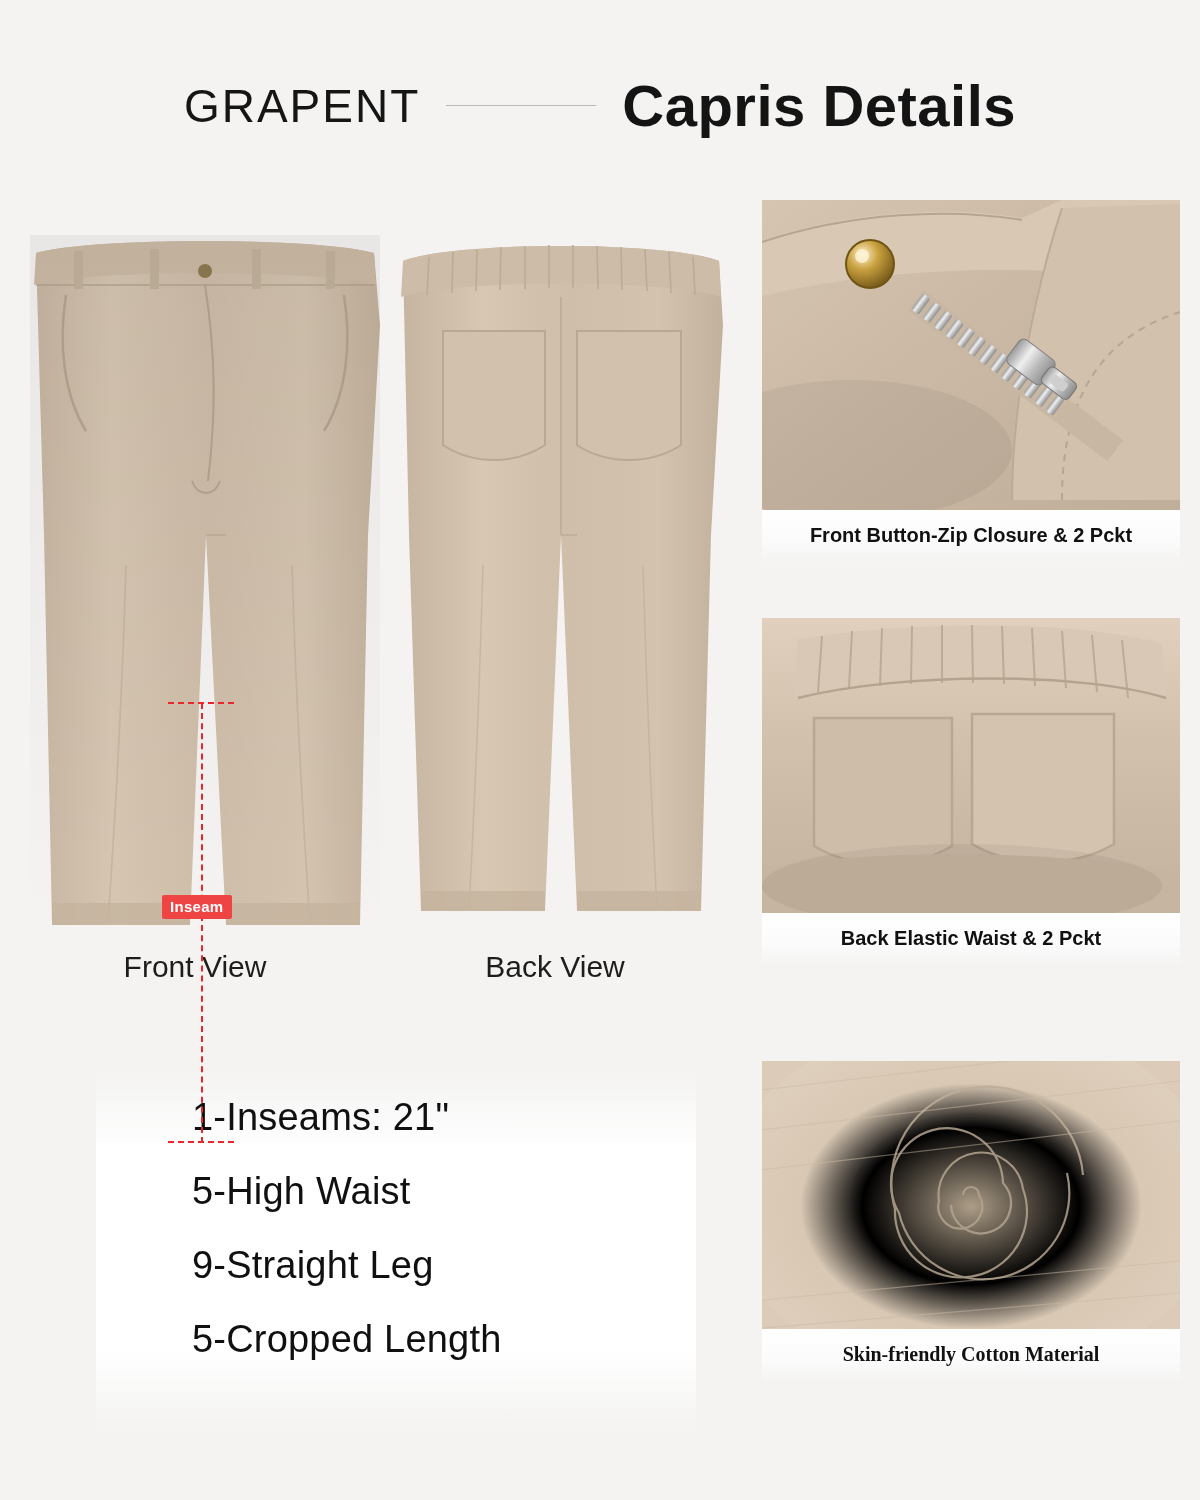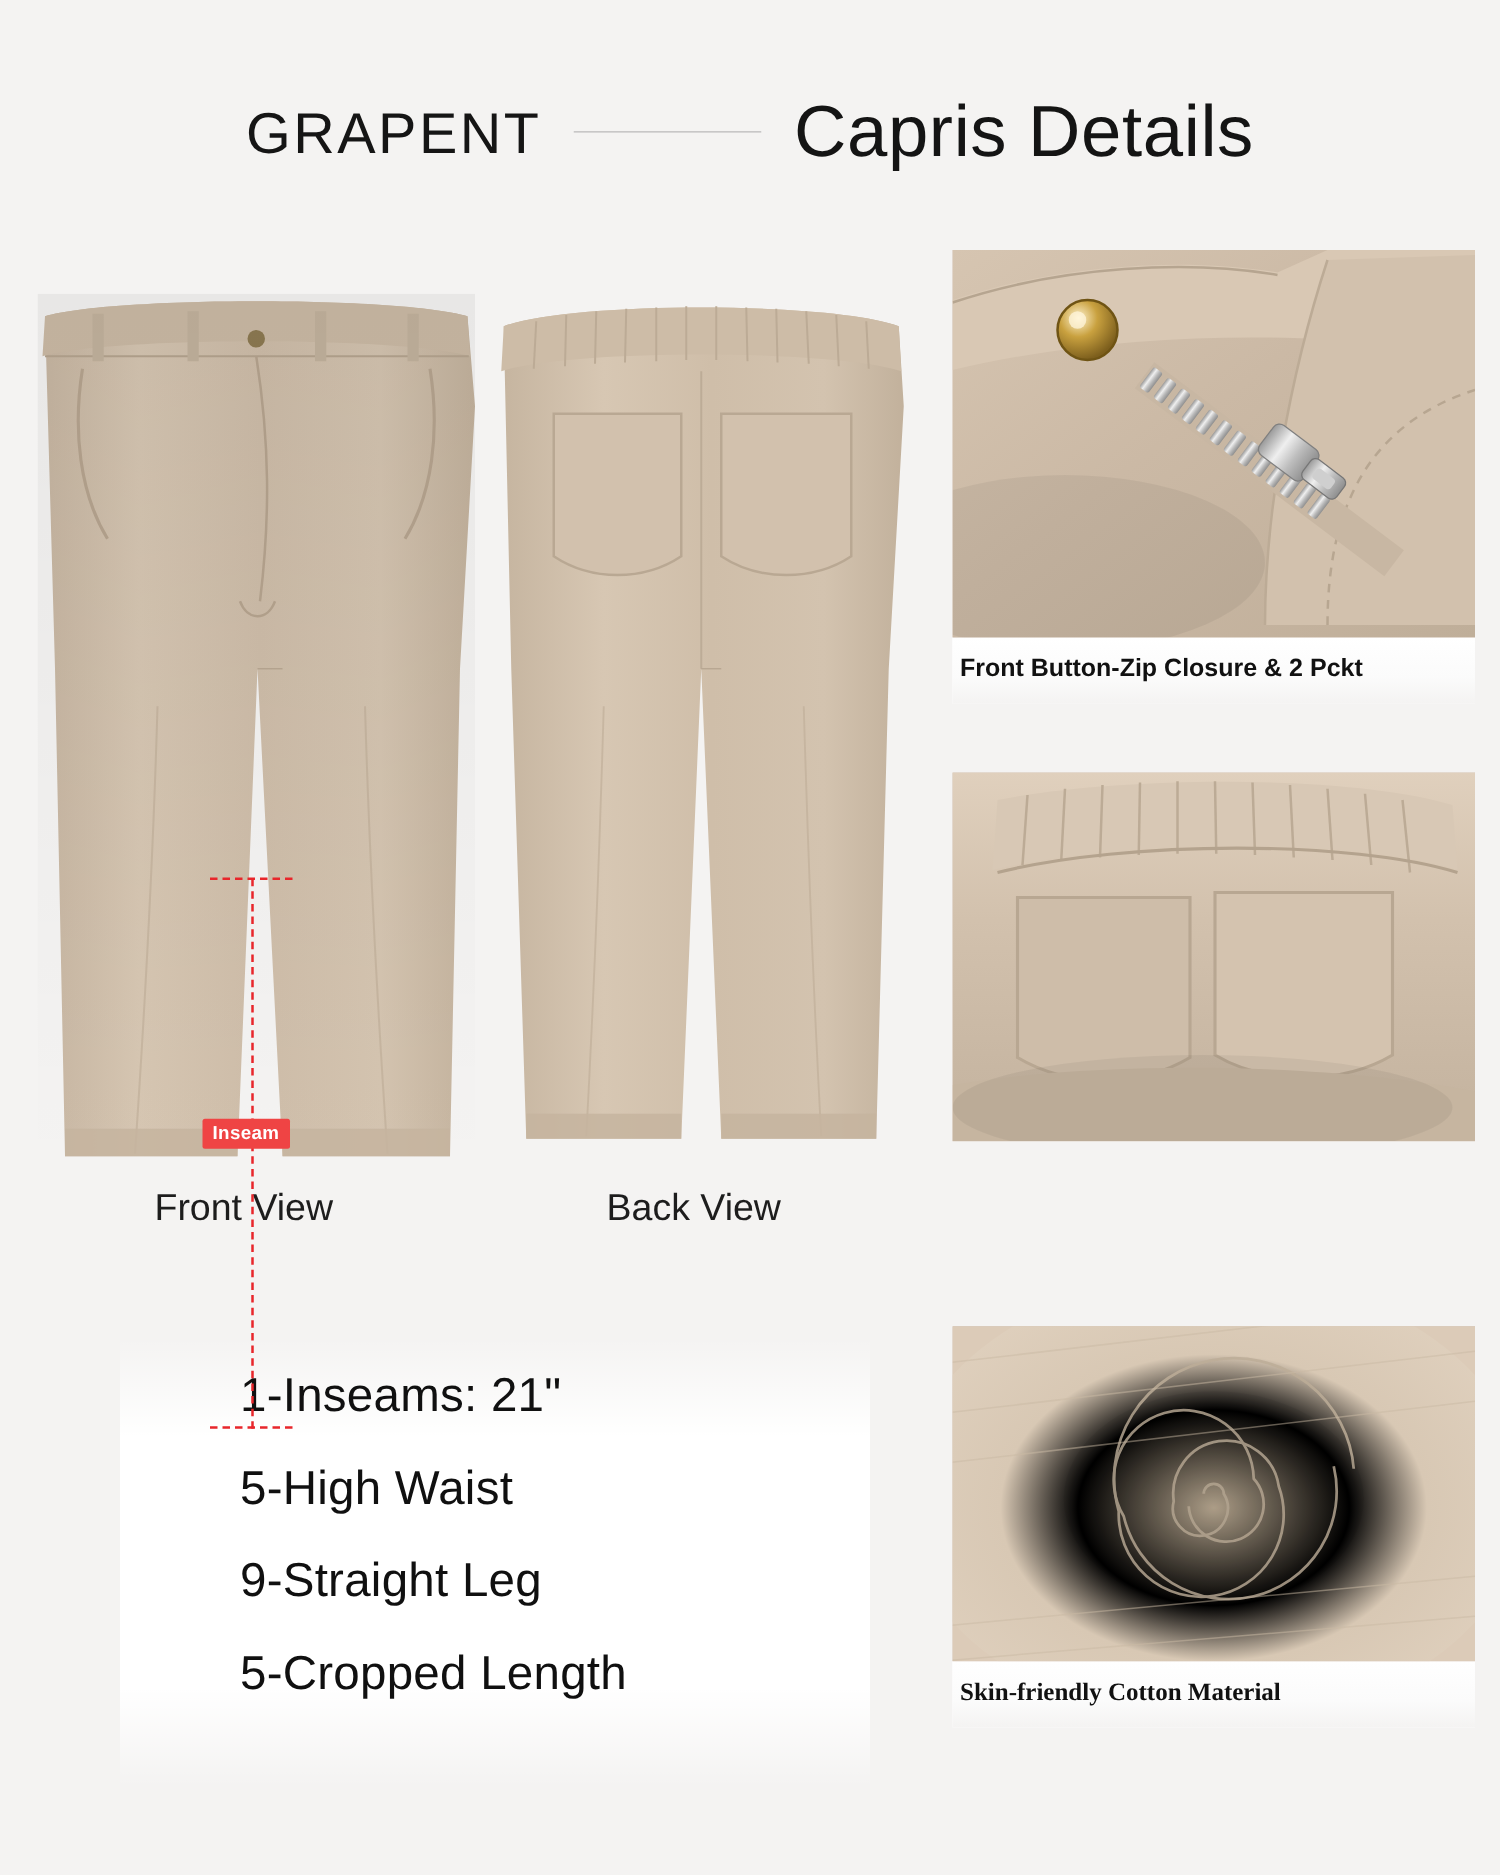--- a/index.html
+++ b/index.html
@@ -21,21 +21,21 @@
   }
   .brand {
     font-family: "Liberation Sans", sans-serif;
     font-size: 46px; letter-spacing: 2px; font-weight: 400;
     color: #151515;
   }
   .divider-line {
     width: 150px; height: 1px; background: #b9b9b9;
   }
   .header-title {
-    font-size: 58px; font-weight: 400; color: #141414;
+    font-size: 58px; font-weight: 700; color: #141414;
     letter-spacing: 0.5px;
   }
 
   
   .pants-area { position: absolute; left: 0; top: 205px; width: 740px; height: 820px; }
 
   .pant-wrap { position: absolute; }
   .pant-front { left: 30px; top: 30px; width: 350px; height: 705px; }
   .pant-back  { left: 395px; top: 30px; width: 330px; height: 690px; }
 
@@ -69,21 +69,21 @@
   .inseam-h-bot {
     position: absolute; left: 168px; top: 936px; width: 66px; height: 0;
     border-top: 2px dashed #e8262b; z-index: 5;
   }
 
   
   .detail-card { position: absolute; width: 418px; background: #fff; }
   .detail-card .photo { width: 418px; background: #cdbca9; overflow: hidden; position: relative; }
   .detail-card .caption {
     font-size: 20px; font-weight: bold; color: #111;
-    padding: 14px 6px 16px;
+    text-align: center; padding: 14px 6px 16px;
     background: linear-gradient(180deg,#ffffff 0%, #fbfbfb 60%, #f4f3f2 100%);
   }
   .card1 { left: 762px; top: 200px; }
   .card1 .photo { height: 310px; }
   .card2 { left: 762px; top: 618px; }
   .card2 .photo { height: 295px; }
   .card3 { left: 762px; top: 1061px; font-family: Liberation Serif, serif; }
   .card3 .photo { height: 268px; }
 
   
@@ -301,20 +301,21 @@
         </g>
         <path d="M36 80 C140 54 320 54 404 80" stroke="#b4a38e" stroke-width="2.5" fill="none"></path>
 
         <path d="M52 100 L190 100 L190 228 C150 252 92 252 52 228 Z" fill="#cebda9" stroke="#b8a792" stroke-width="2.5"></path>
         <path d="M210 96 L352 96 L352 226 C312 250 250 250 210 226 Z" fill="#d4c3af" stroke="#b8a792" stroke-width="2.5"></path>
 
         <path d="M0 250 C120 230 300 232 418 255 L418 295 L0 295 Z" fill="#c6b5a0"></path>
         <ellipse cx="200" cy="268" rx="200" ry="42" fill="#000" opacity="0.05"></ellipse>
       </svg>
     </div>
+    <div class="caption">Back Elastic Waist &amp; 2 Pckt</div>
   </div>
 
   <div class="detail-card card3">
     <div class="photo">
       <svg width="418" height="268" viewBox="0 0 418 268">
         <defs>
           <radialGradient id="swirl" cx="50%" cy="52%" r="62%">
             <stop offset="0%" stop-color="#b6a68f"></stop>
             <stop offset="35%" stop-color="#cbba a6"></stop>
             <stop offset="55%" stop-color="#d8c8b4"></stop>

